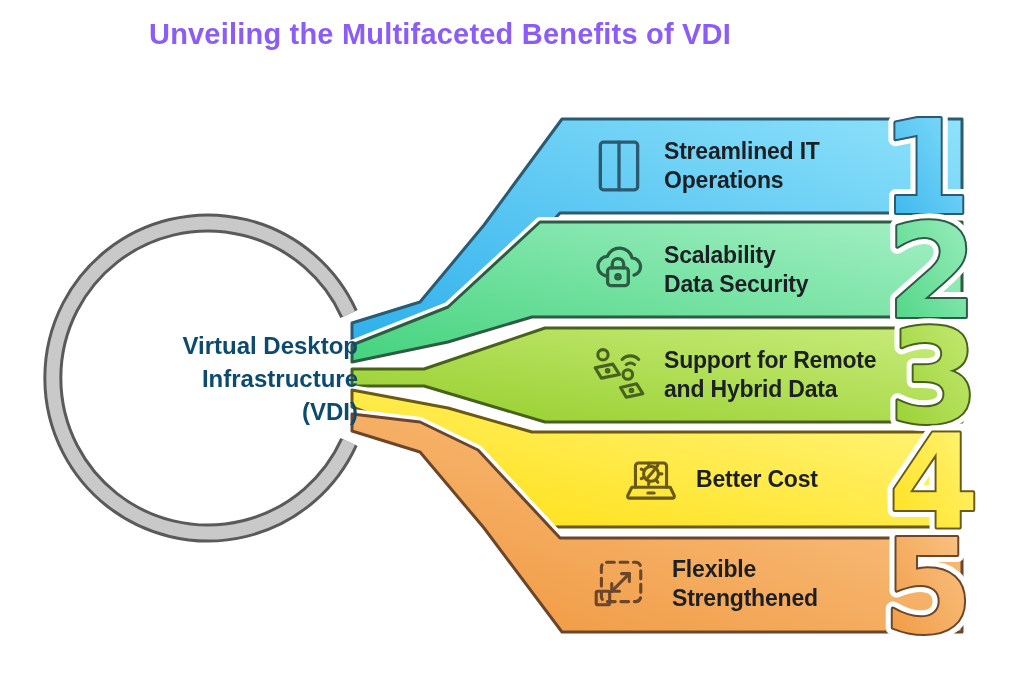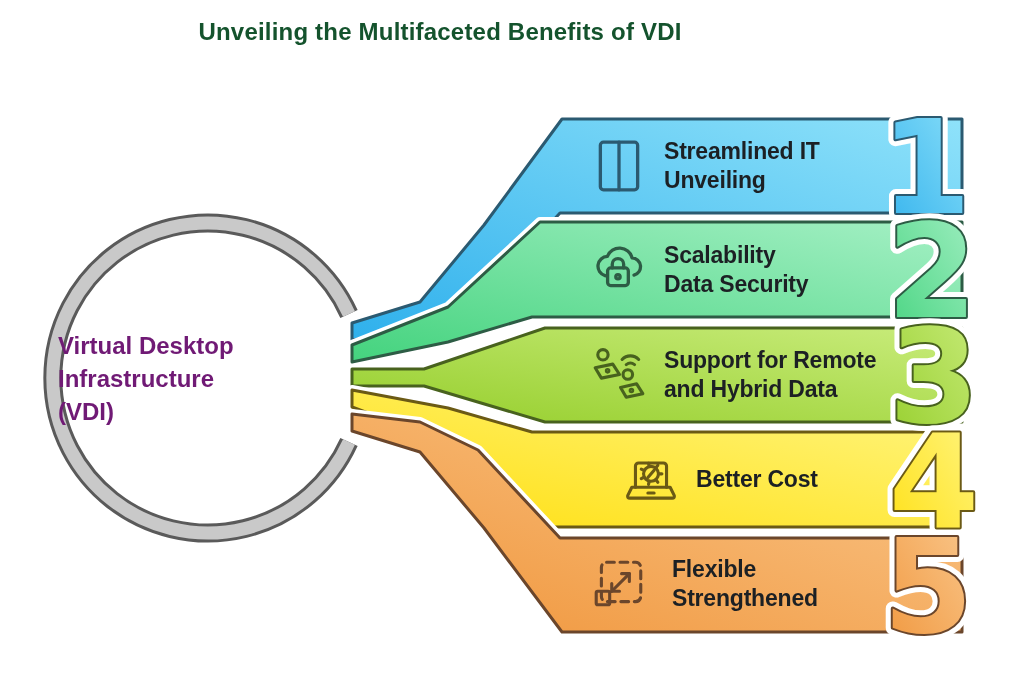--- a/index.html
+++ b/index.html
@@ -1,22 +1,22 @@
 <!DOCTYPE html>
 <html><head>
 <meta charset="utf-8">
 <style>
   html,body{margin:0;padding:0;background:#ffffff;}
   .stage{position:relative;width:1024px;height:697px;background:#ffffff;overflow:hidden;
          font-family:"Liberation Sans",sans-serif;}
   .art{position:absolute;left:0;top:0;width:1024px;height:697px;}
   .title{position:absolute;left:0;top:18px;width:880px;text-align:center;
-         font-size:24px;font-weight:700;color:#14532d;letter-spacing:.2px;}
-  .hub-label{position:absolute;left:58px;top:329px;width:300px;text-align:left;
-             font-size:24px;font-weight:700;color:#701a75;line-height:33px;}
+         font-size:29px;font-weight:700;color:#8b5cf6;letter-spacing:.2px;}
+  .hub-label{position:absolute;left:58px;top:329px;width:300px;text-align:right;
+             font-size:24px;font-weight:700;color:#0c4a6e;line-height:33px;}
   .hub-label span{display:block;}
   .content{position:absolute;display:flex;align-items:center;gap:16px;height:68px;}
   .content .icon{width:58px;height:58px;flex:0 0 58px;}
   .lines{display:flex;flex-direction:column;justify-content:center;}
   .lines span{display:block;font-size:23px;font-weight:700;color:#1c2024;line-height:29px;letter-spacing:-.2px;}
   .num{font-family:"DejaVu Sans",sans-serif;font-weight:bold;font-size:130px;}
 </style>
 </head>
 <body>
 
@@ -92,21 +92,21 @@
     <span>(VDI)</span>
   </div>
 
   <div class="content" style="left:590px;top:132px;">
     <svg class="icon" viewBox="0 0 56 56" fill="none" stroke-width="3.2" stroke-linecap="round" stroke-linejoin="round" stroke="#2b5a71">
       <rect x="10" y="5" width="36" height="46" rx="3"></rect>
       <line x1="28" y1="5" x2="28" y2="51"></line>
     </svg>
     <div class="lines">
       <span>Streamlined IT</span>
-      <span>Unveiling</span>
+      <span>Operations</span>
     </div>
   </div>
 
   <div class="content" style="left:590px;top:236px;">
     <svg class="icon" viewBox="0 0 56 56" fill="none" stroke-width="3.2" stroke-linecap="round" stroke-linejoin="round" stroke="#2d5c45">
       <path d="M14.5,33.5 A9.5,9.5 0 0 1 16.8,14.9 A12.5,12.5 0 0 1 40.6,16.3 A8.5,8.5 0 0 1 42.5,33"></path>
       <rect x="17" y="26" width="20" height="17" rx="3"></rect>
       <path d="M21.5,26 v-3.5 a5.5,5.5 0 0 1 11,0 V26"></path>
       <circle cx="27" cy="34.5" r="2.1"></circle>
     </svg>

